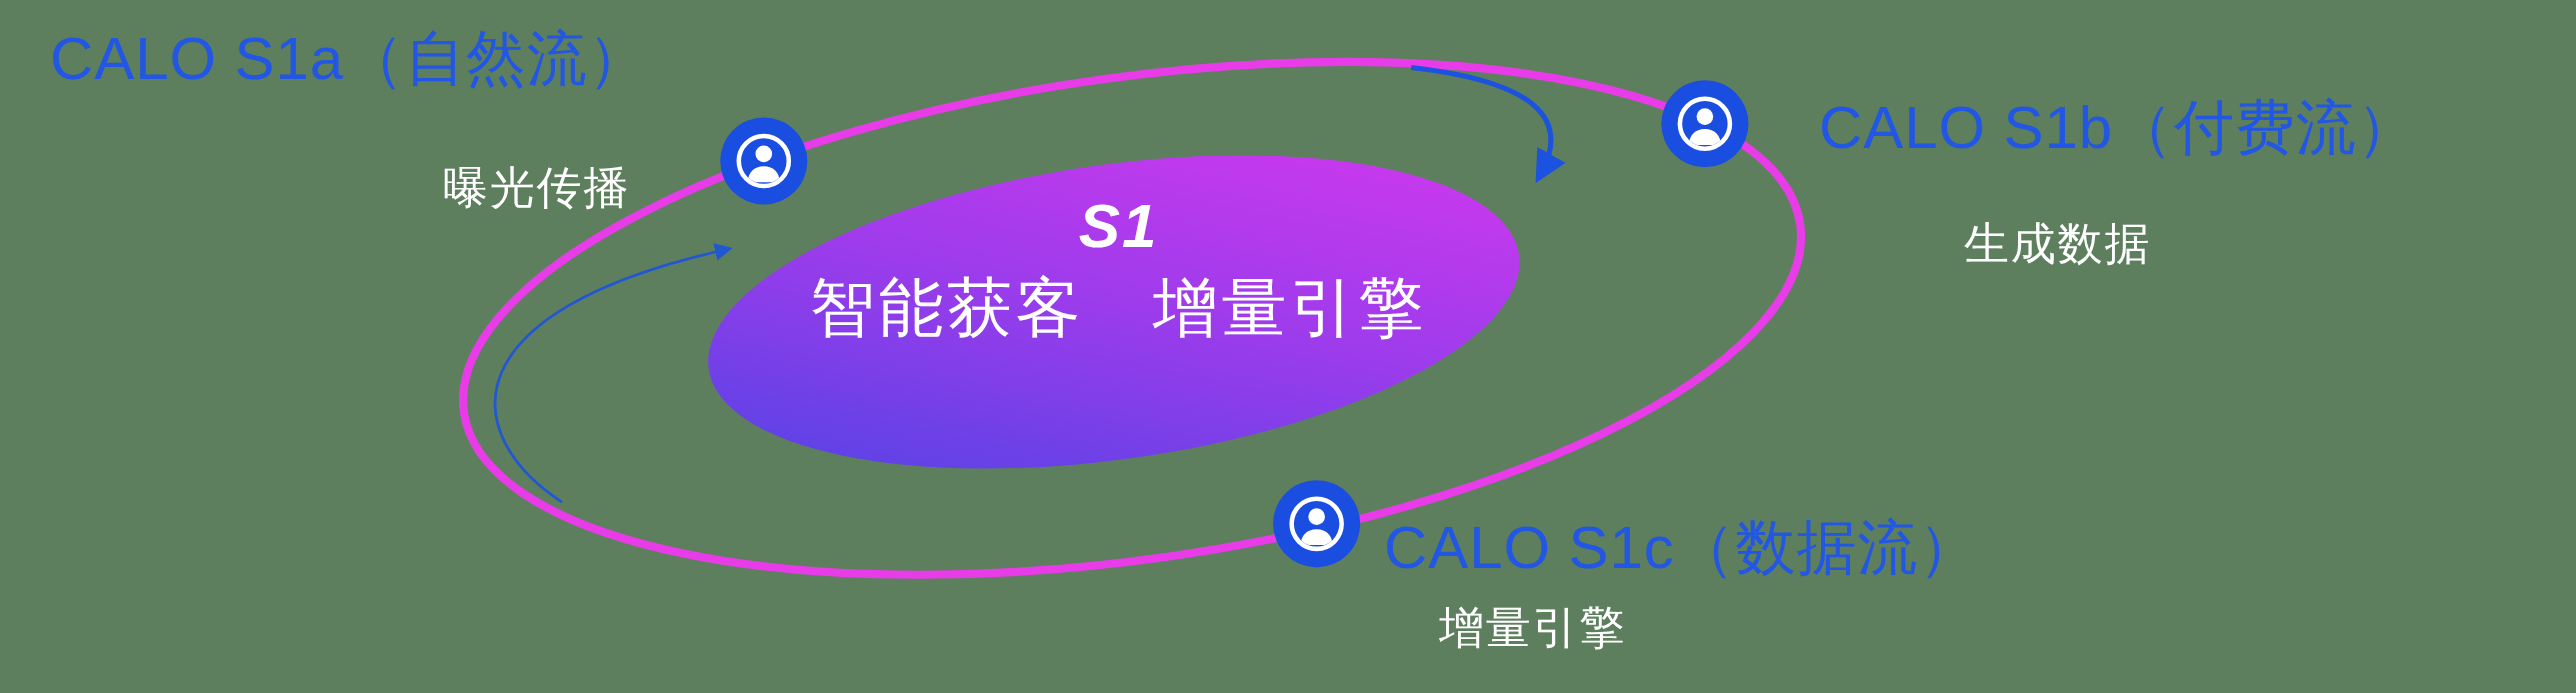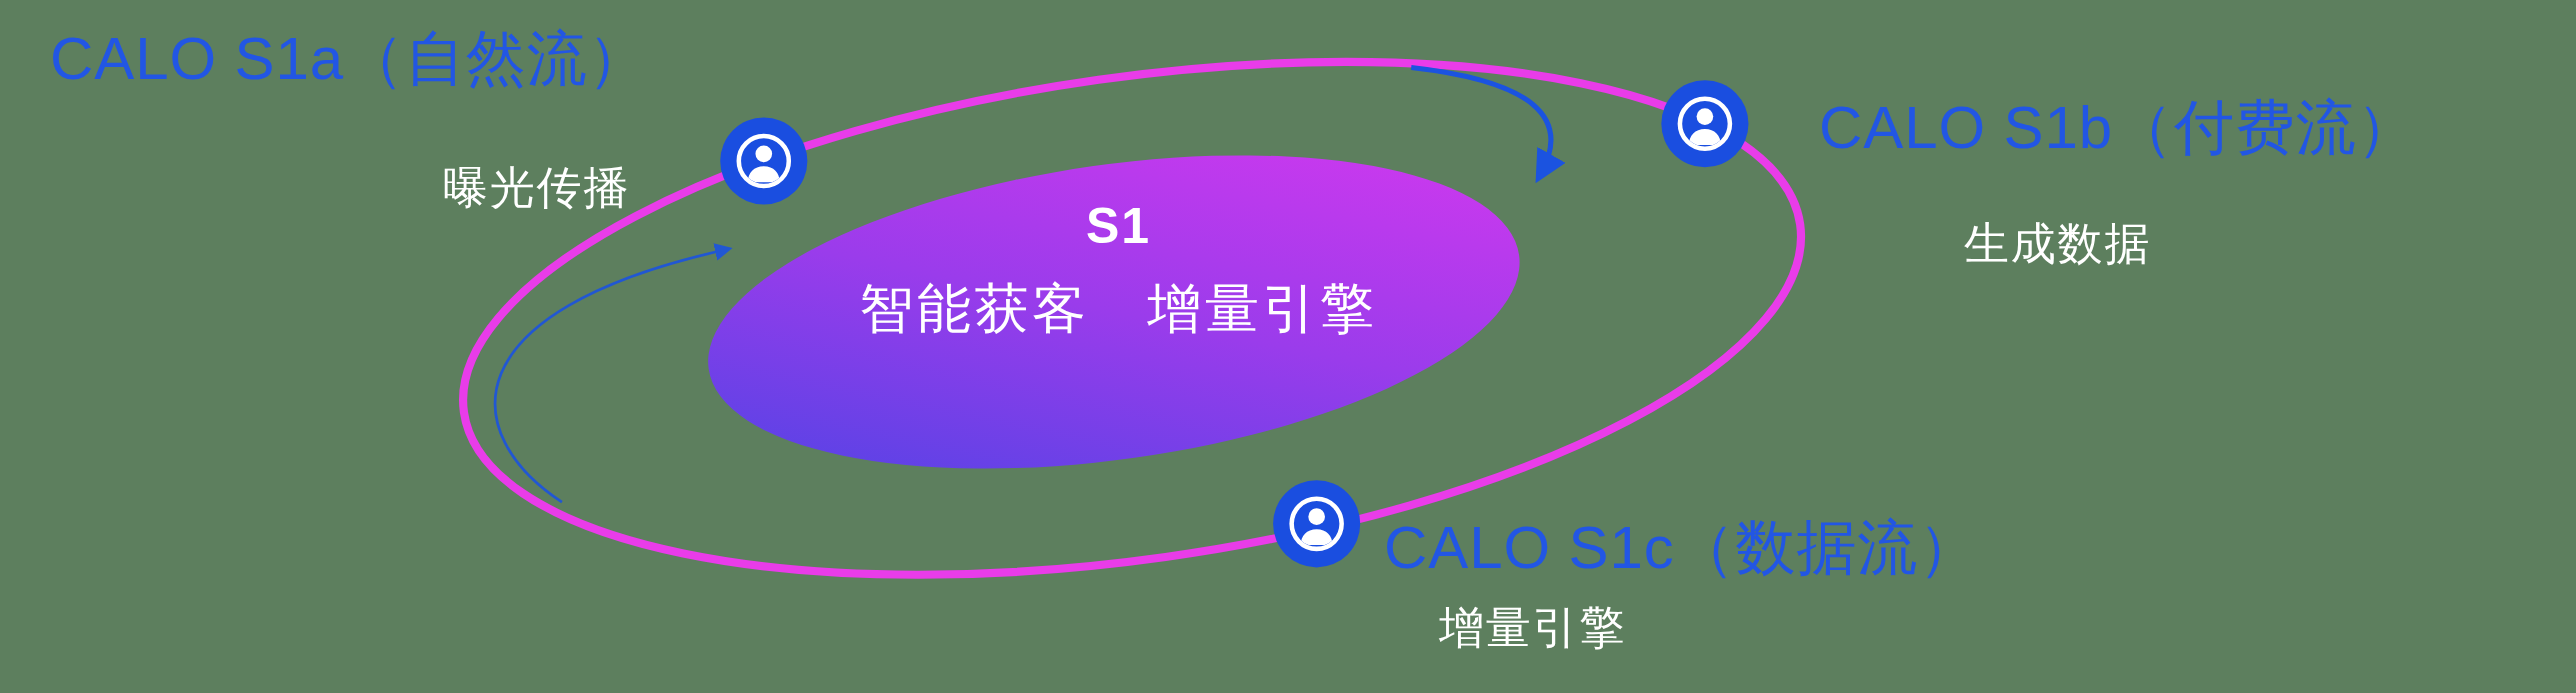--- a/index.html
+++ b/index.html
@@ -31,28 +31,29 @@
     letter-spacing: 1.8px;
   }
   .center-text {
     position: absolute;
     left: 750px; top: 184px;
     width: 737px;
     text-align: center;
     color: #ffffff;
   }
   .center-title {
-    font-size: 50px;
+    font-size: 62px;
     line-height: 84px;
     font-weight: 600;
     letter-spacing: 1.8px;
+    font-style: italic;
   }
   .center-sub {
     margin-top: 11px;
-    font-size: 54px;
+    font-size: 65px;
     line-height: 58px;
     font-weight: 400;
     letter-spacing: 3.6px;
     white-space: nowrap;
   }
 </style>
 </head>
 <body>
 
 <div class="canvas">

